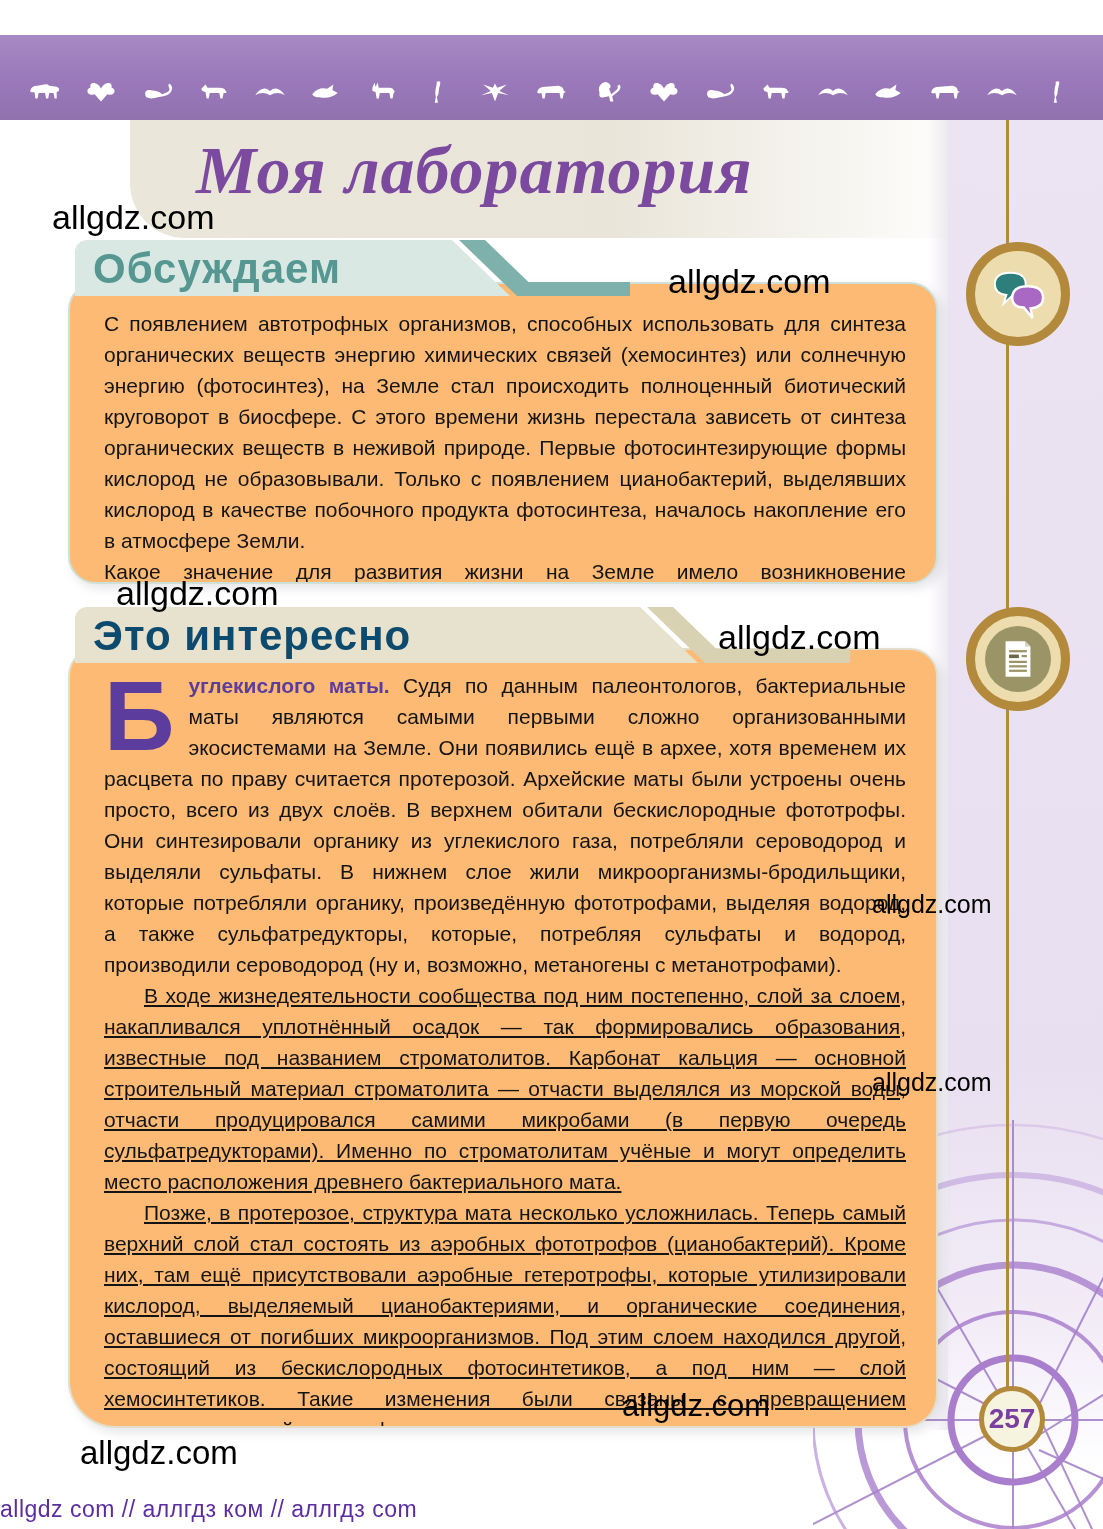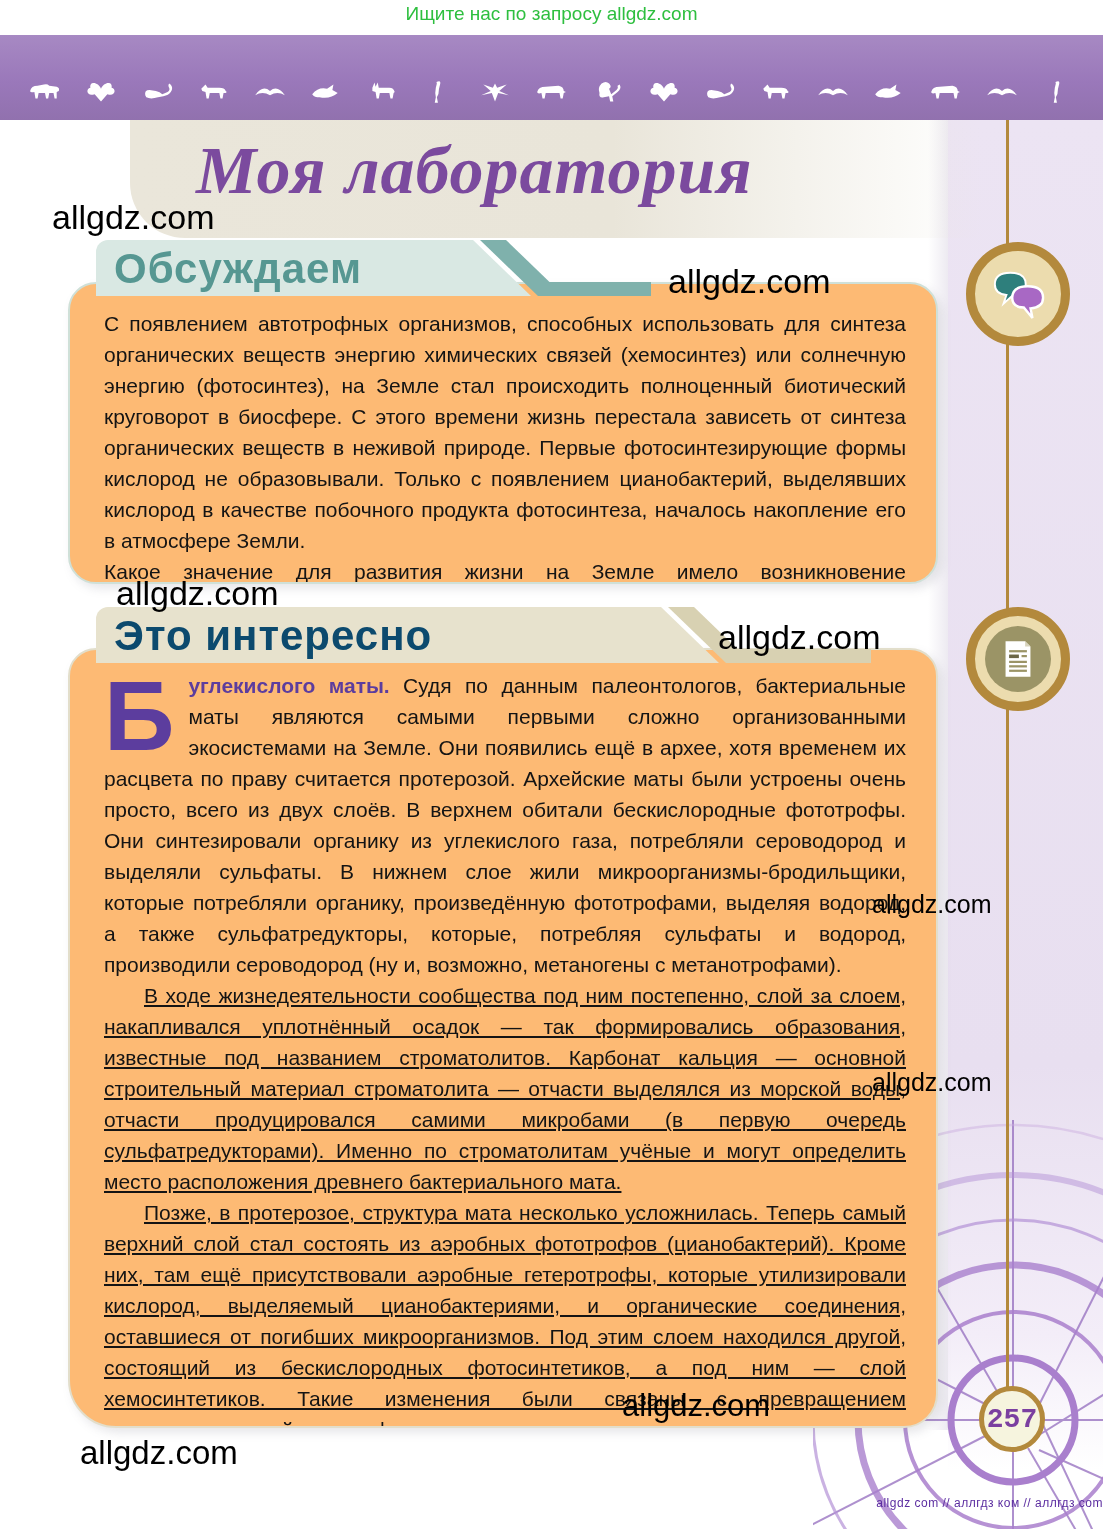--- a/index.html
+++ b/index.html
@@ -30,21 +30,21 @@
 
   
   .title-band{position:absolute;left:130px;top:120px;width:878px;height:118px;z-index:2;
               background:linear-gradient(90deg,#eae6da 0%,#e9e5d9 55%,rgba(233,229,217,0) 97%);
               border-radius:0 0 0 55px;}
   .page-title{position:absolute;left:196px;top:131px;z-index:3;
               font-family:"Liberation Serif", serif;font-style:italic;font-weight:bold;
               font-size:68px;color:#7b4a9e;letter-spacing:1px;}
 
   
-  .hdr{position:absolute;left:96px;width:853px;height:56px;z-index:5;}
+  .hdr{position:absolute;left:75px;width:853px;height:56px;z-index:5;}
   .hdr .fill{position:absolute;inset:0;border-radius:12px 0 0 0;}
   .hdr .diag,.hdr .horiz{position:absolute;}
   .hdr .label{position:relative;z-index:2;display:block;padding:5px 0 0 18px;
               font-size:42px;font-weight:bold;letter-spacing:1px;}
   .hdr-discuss{top:240px;}
   .hdr-discuss .fill{background:#d9e8e3;clip-path:polygon(0 0,377px 0,435px 56px,0 56px);}
   .hdr-discuss .diag{inset:0;background:#7fb1ac;
         clip-path:polygon(384px 0,410px 0,468px 56px,442px 56px);}
   .hdr-discuss .horiz{left:445px;top:42px;width:110px;height:14px;background:#7fb1ac;}
   .hdr-discuss .label{color:#569792;}
@@ -75,37 +75,37 @@
          display:flex;align-items:center;justify-content:center;}
   .medal-chat{top:242px;}
   .medal-doc{top:607px;}
   .doc-inner{width:66px;height:66px;border-radius:50%;background:#9b9466;
              display:flex;align-items:center;justify-content:center;}
 
   
   .page-num{position:absolute;left:979px;top:1386px;width:66px;height:66px;z-index:6;
             border-radius:50%;background:#f6f4de;border:5px solid #b3893c;box-sizing:border-box;
             display:flex;align-items:center;justify-content:center;
-            font-size:28px;font-weight:bold;color:#7b3fa0;font-family:Liberation Mono, monospace;}
+            font-size:28px;font-weight:bold;color:#7b3fa0;}
 
   
   .web{position:absolute;left:813px;top:1099px;z-index:2;}
 
   
   .wm{position:absolute;color:#000;z-index:7;white-space:nowrap;}
   .wm-2{left:52px;top:198px;font-size:34px;}
   .wm-3{left:668px;top:262px;font-size:34px;}
   .wm-4{left:116px;top:574px;font-size:34px;}
   .wm-5{left:718px;top:618px;font-size:34px;}
   .wm-6{left:872px;top:890px;font-size:25px;}
   .wm-7{left:872px;top:1068px;font-size:25px;}
   .wm-8{left:622px;top:1388px;font-size:31px;}
   .wm-9{left:80px;top:1434px;font-size:33px;}
-  .footer{position:absolute;left:0;top:1496px;width:100%;text-align:right;z-index:9;
-          color:#5b2da0;font-size:12px;letter-spacing:.5px;}
+  .footer{position:absolute;left:0;top:1496px;width:100%;text-align:left;z-index:9;
+          color:#5b2da0;font-size:23px;letter-spacing:.5px;}
 </style>
 </head>
 <body>
 
 <svg width="0" height="0" style="position:absolute" aria-hidden="true">
   <defs>
     <symbol id="sym-bison" viewBox="0 0 32 24">
         <path d="M2 11 Q3 6 9 6 L15 5 Q18 4 20 6 L27 7 Q30 8 29 11 L27 12 L27 18 L25 18 L24 13 L20 13 L19 18 L17 18 L16 13 L10 13 L9 18 L7 18 L6 12 Q2 13 2 11 Z"></path>
       </symbol>
     <symbol id="sym-butterfly" viewBox="0 0 32 24">
@@ -136,21 +136,20 @@
         <path d="M3 12 Q4 7 11 7 L23 6 Q28 7 28 11 L30 12 L28 13 L27 18 L25 18 L24 13 L11 13 L10 18 L8 18 L7 13 Q3 14 3 12 Z"></path>
       </symbol>
     <symbol id="sym-monkey" viewBox="0 0 32 24">
         <path d="M10 4 Q14 1 17 4 Q20 7 17 9 L19 14 L24 10 Q26 8 25 6 L27 5 Q29 9 25 12 L20 16 L21 21 L18 21 L17 16 L12 17 Q7 18 8 13 Q6 8 10 4 Z"></path>
       </symbol>
   </defs>
 </svg>
 
 <div class="page">
 
-  <div class="top-note">Ищите нас по запросу allgdz.com</div>
 
   <div class="banner"></div>
   <div class="banner-wm wm">allgdz.com</div>
   <div class="banner-animals" id="animals">
       <svg viewBox="0 0 32 24" class="animal">
         <use href="#sym-bison"></use>
       </svg>
       <svg viewBox="0 0 32 24" class="animal">
         <use href="#sym-butterfly"></use>
       </svg>

